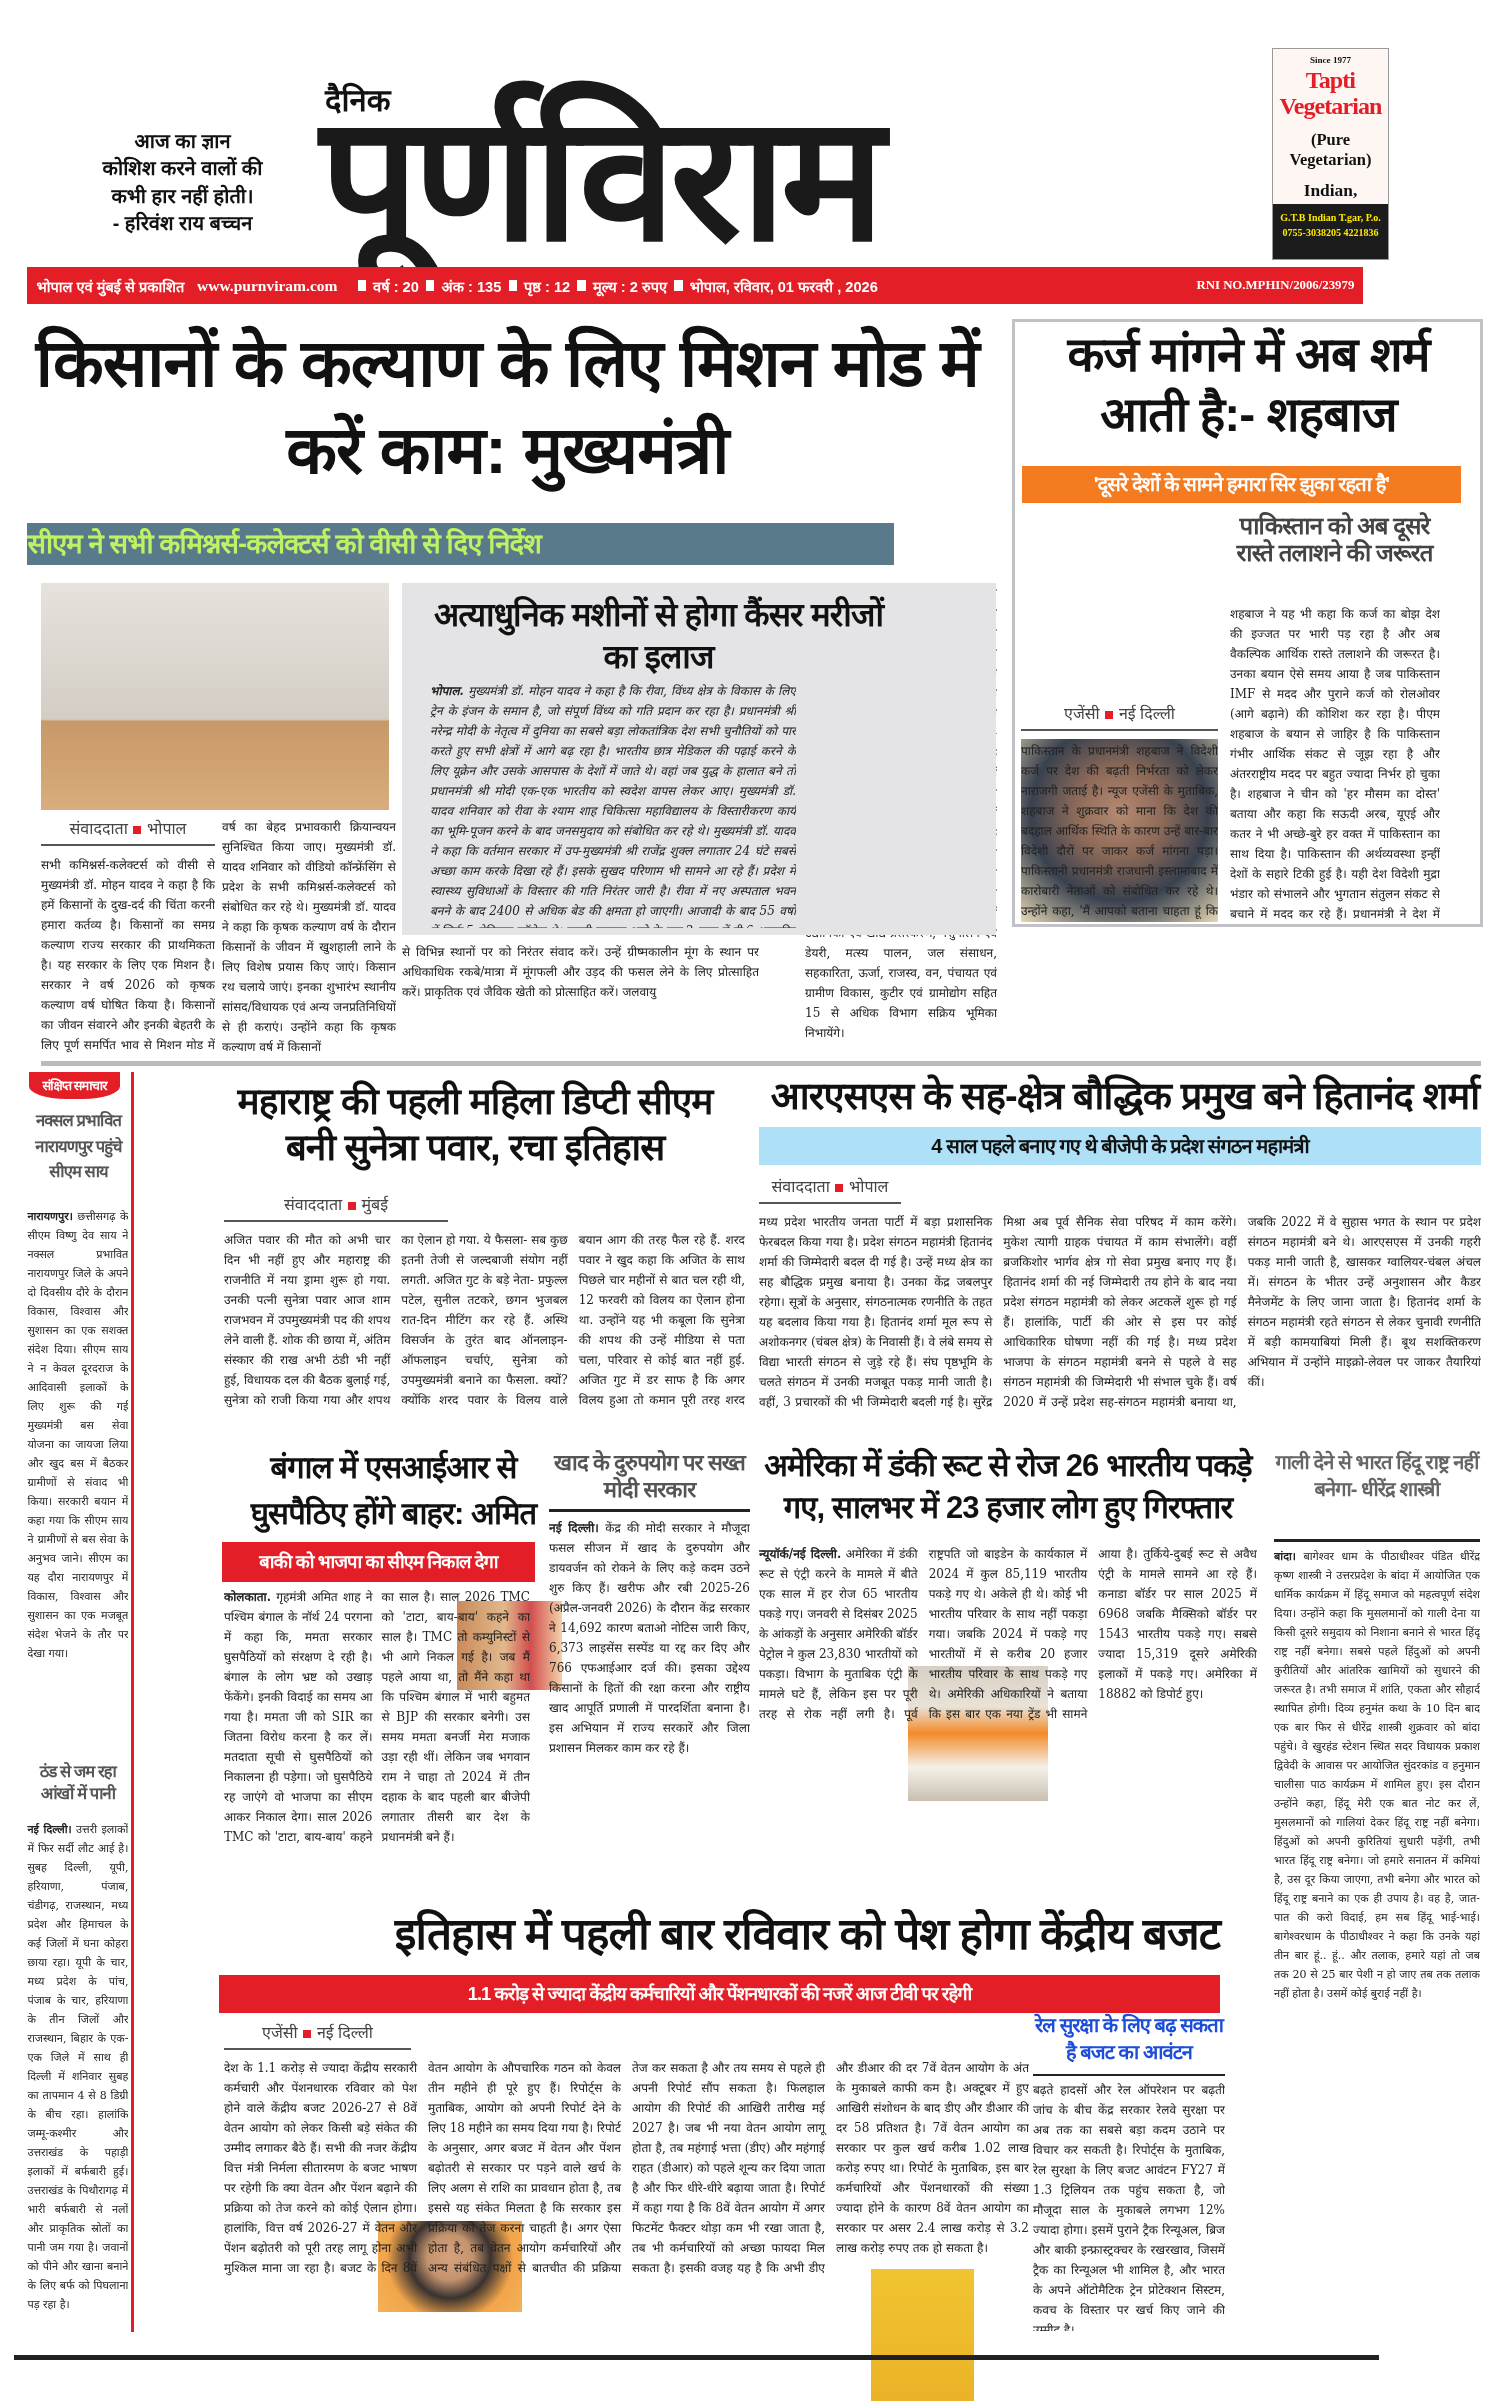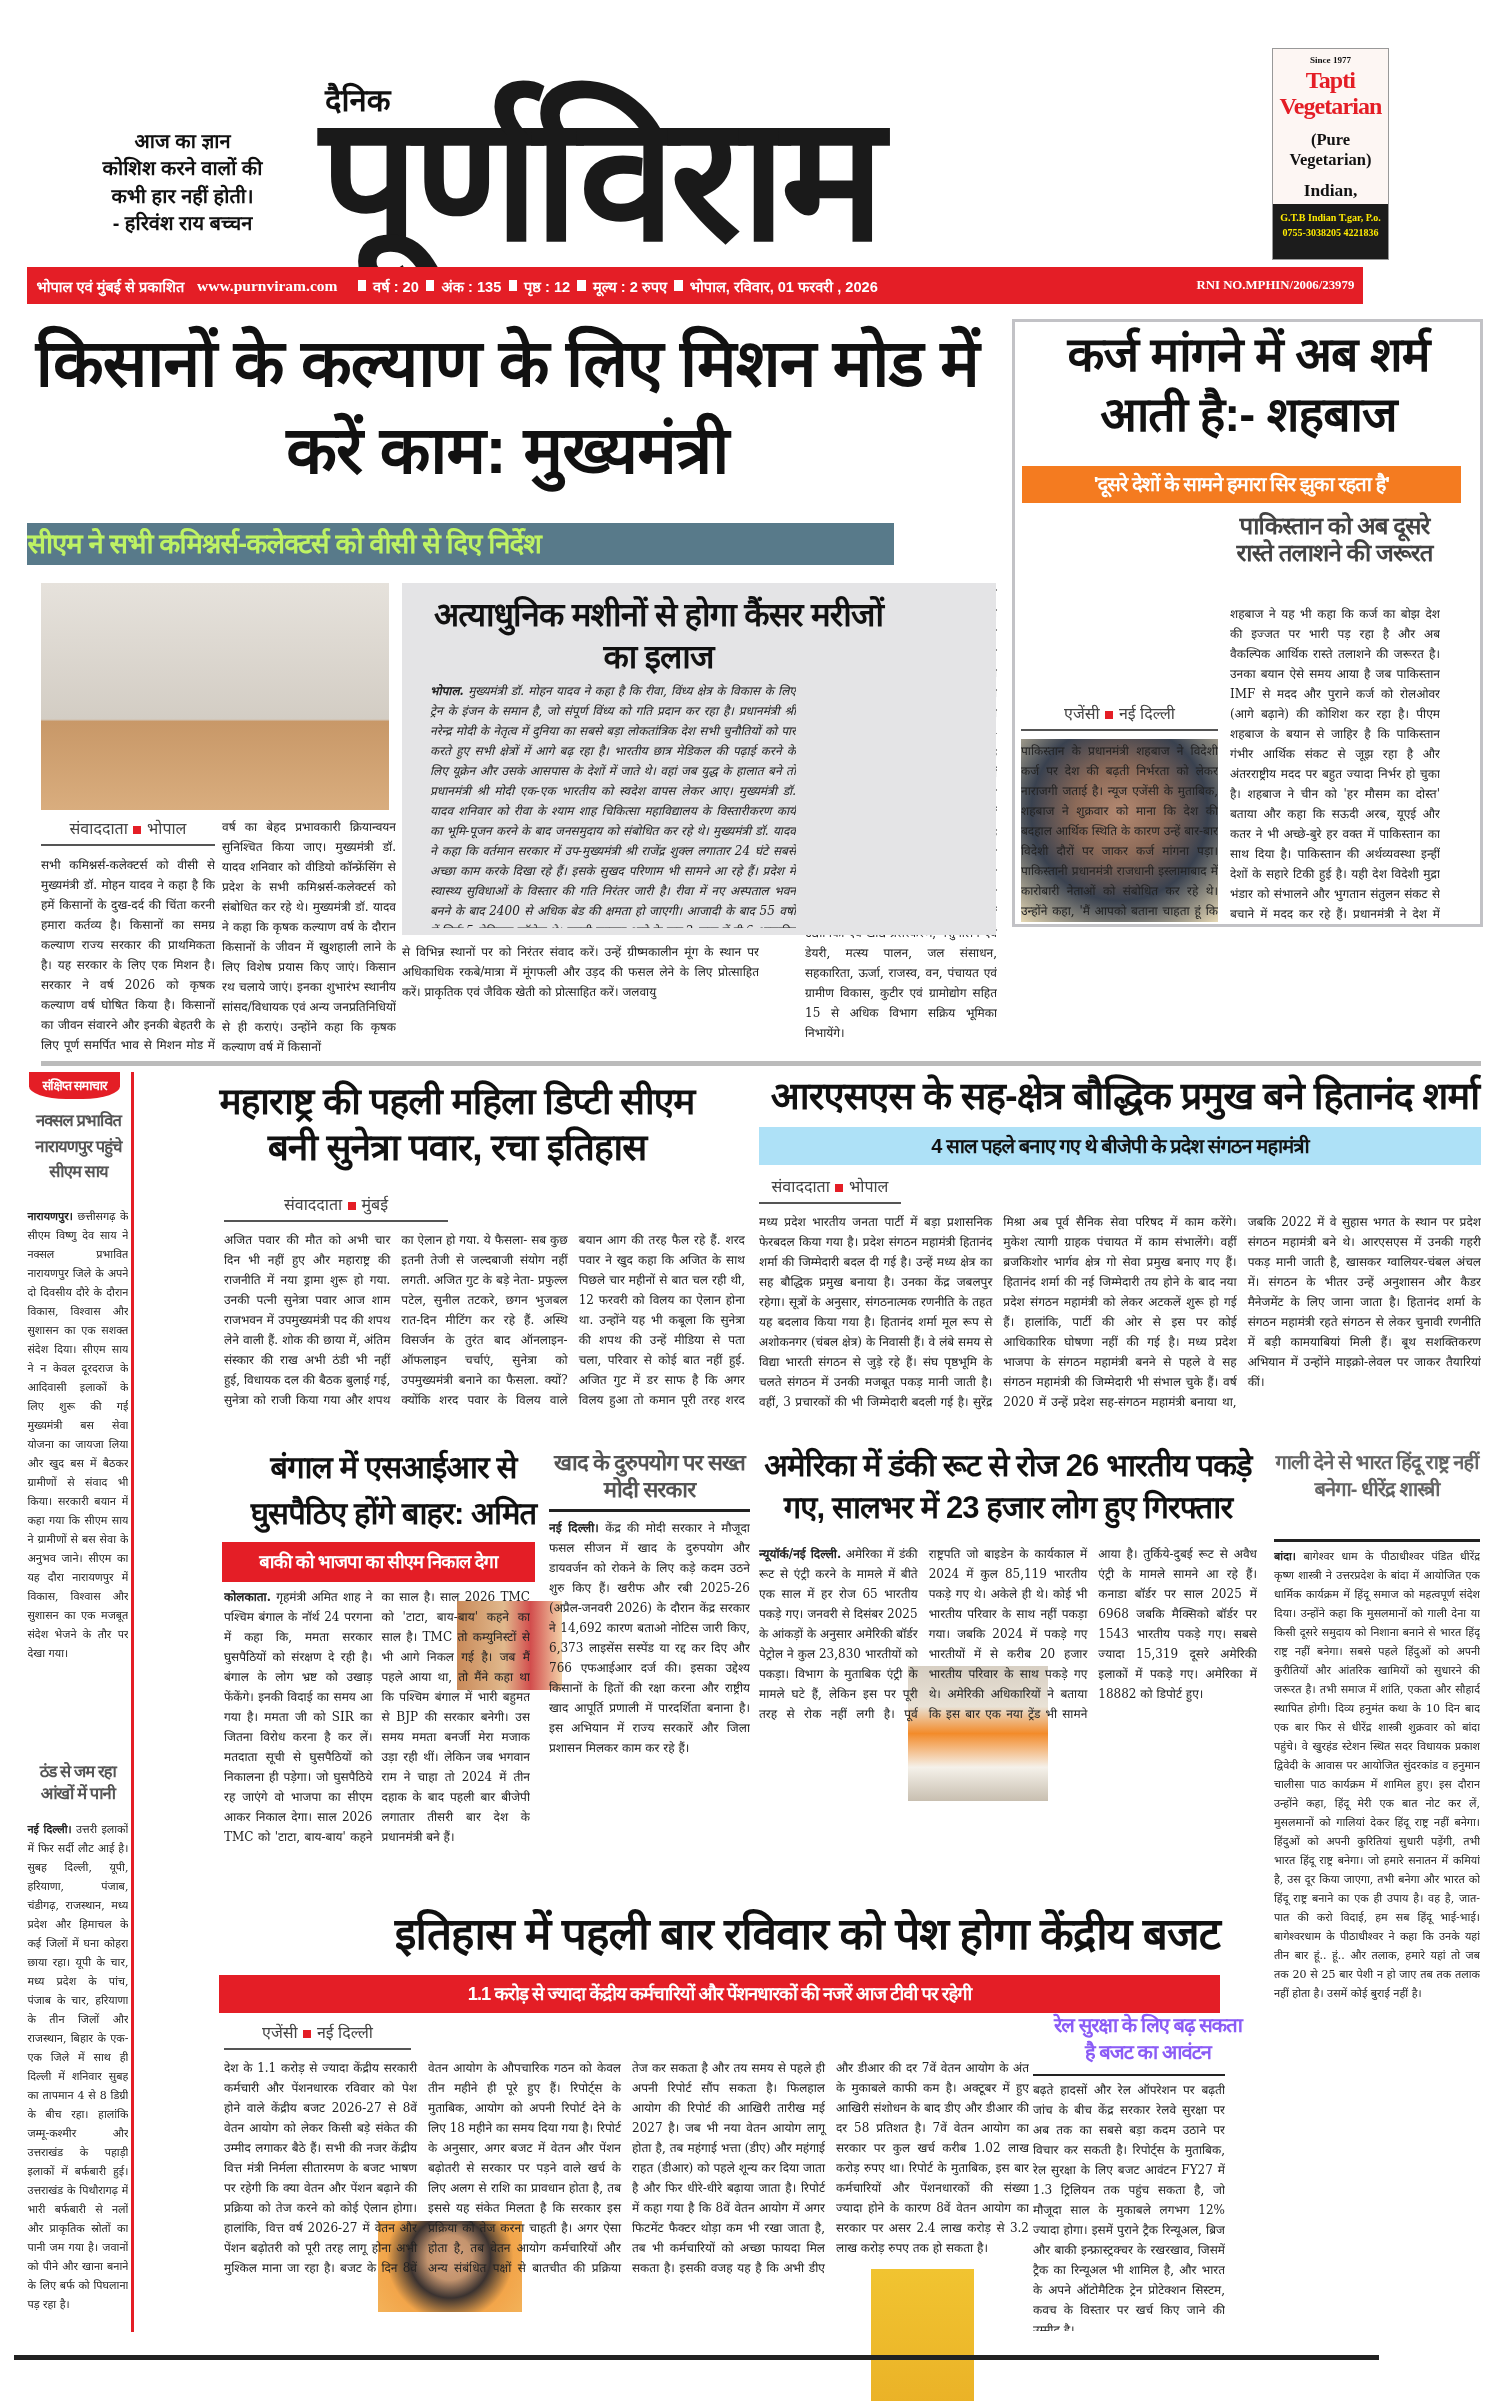--- a/index.html
+++ b/index.html
@@ -41,37 +41,37 @@
   #pak-box { left: 1012px; top: 319px; width: 471px; height: 608px; border: 3.7px solid #c2c2c6; }
   #pak-h { left: 1020px; top: 325px; width: 457px; font-size: 48px; line-height: 60px; text-align: center; }
   #pak-orange { left: 1022px; top: 466px; width: 439px; height: 37px; background: #f47b20; color: #fff; font-size: 20px; text-align: center; line-height: 37px; }
   #pak-photo { left: 1021px; top: 512px; width: 197px; height: 183px; background: radial-gradient(circle at 50% 40%, #b58a72 0%, #8c6a58 30%, #39414f 60%, #e7d9b5 100%); }
   #pak-sub { left: 1225px; top: 512px; width: 219px; font-size: 24px; line-height: 27.4px; text-align: center; color: #444; }
 
   
   #sank-tab { left: 29px; top: 1072px; width: 91px; height: 27.4px; background: #e41e26; color: #fff; font-size: 12.8px; text-align: center; line-height: 27.4px; border-radius: 0 0 37px 37px / 0 0 12.8px 12.8px; }
   #sank-h { left: 29px; top: 1108px; width: 99px; font-size: 16.5px; line-height: 25.6px; text-align: center; color: #555; }
 
-  #mah-h { left: 201px; top: 1079px; width: 512px; font-size: 37px; line-height: 46px; text-align: center; }
+  #mah-h { left: 219px; top: 1079px; width: 512px; font-size: 37px; line-height: 46px; text-align: center; }
   #mah-photo { left: 457px; top: 1191px; width: 105px; height: 89px; background: linear-gradient(90deg, #c98a5a 0%, #e1b98d 45%, #d24d4d 70%, #f3d2a8 100%); }
   #rss-h { left: 759px; top: 1072px; width: 732px; font-size: 38px; line-height: 48px; text-align: center; }
   #rss-strip { left: 759px; top: 1127px; width: 722px; height: 38px; background: #aee1f7; font-size: 20px; text-align: center; line-height: 38px; color: #111; }
   #rss-photo { left: 908px; top: 1167px; width: 140px; height: 135px; background: linear-gradient(180deg,#d7cfc3 0%, #e9e2d6 30%, #f38b2a 50%, #f5f1ea 75%, #c8bfb0 100%); }
 
   #bengal-h { left: 238px; top: 1445px; width: 311px; font-size: 31px; line-height: 46px; text-align: center; }
   #bengal-red { left: 222px; top: 1542px; width: 313px; height: 40px; background: #e41e26; color: #fff; font-size: 18.3px; text-align: center; line-height: 40px; }
   #shah-photo { left: 378px; top: 1587px; width: 144px; height: 91px; background: radial-gradient(circle at 50% 40%, #d6a27e 0%, #c4946e 25%, #3a3230 45%, #f2a54a 70%, #f3b259 100%); }
   #khad-h { left: 549px; top: 1449px; width: 201px; font-size: 22px; line-height: 27.4px; text-align: center; color: #555; }
   #usa-h { left: 759px; top: 1445px; width: 498px; font-size: 31px; line-height: 42px; text-align: center; }
   #usa-photo { left: 871px; top: 1544px; width: 103px; height: 203px; background: linear-gradient(180deg,#f1c431 0%, #e7a922 100%); }
   #dhir-h { left: 1274px; top: 1449px; width: 206px; font-size: 20px; line-height: 27.4px; text-align: center; color: #666; }
 
   #budget-h { left: 219px; top: 1902px; width: 1001px; font-size: 44px; line-height: 64px; text-align: right; }
   #budget-red { left: 219px; top: 1975px; width: 1001px; height: 38px; background: #e41e26; color: #fff; font-size: 18.3px; text-align: center; line-height: 38px; }
-  #rail-h { left: 1033px; top: 2012px; width: 192px; font-size: 20px; line-height: 27.4px; text-align: center; color: #8b5cf6; margin-left: 19px; }
+  #rail-h { left: 1033px; top: 2012px; width: 192px; font-size: 20px; line-height: 27.4px; text-align: center; color: #1d4ed8; }
   #bottom-rule { left: 13.7px; top: 2355px; width: 1365px; height: 4.6px; background: #222; }
 </style>
 </head>
 <body>
 
 <div id="quote" class="abs">
   <div>आज का ज्ञान</div>
   <div>कोशिश करने वालों की</div>
   <div>कभी हार नहीं होती।</div>
   <div>- हरिवंश राय बच्चन</div>

